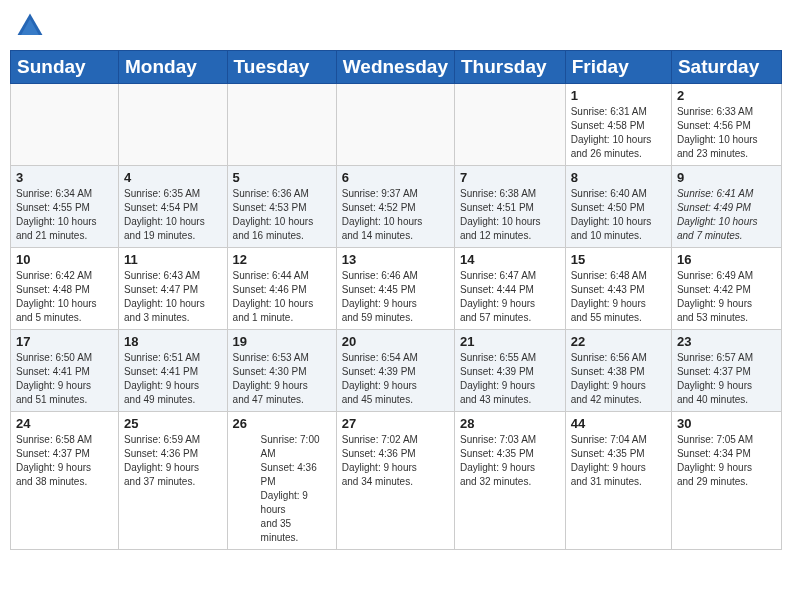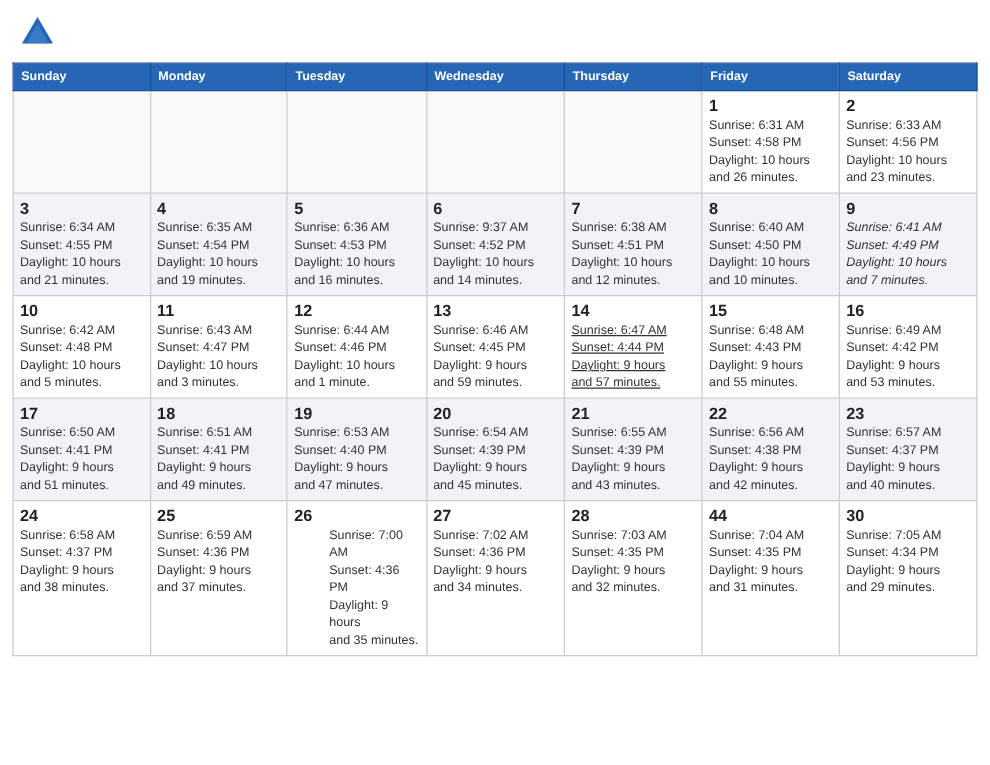--- a/index.html
+++ b/index.html
@@ -55,21 +55,21 @@
     }
     .calendar {
       width: 100%;
       border-collapse: collapse;
     }
     .calendar th {
       background: #2566b5;
       color: #fff;
       text-align: left;
       padding: 5px 6px;
-      font-size: 10px;
+      font-size: 19px;
       font-weight: bold;
       border: 1px solid #1a4f99;
     }
     .calendar td {
       border: 1px solid #ccc;
       vertical-align: top;
       padding: 4px 5px;
       width: 113px;
       min-height: 80px;
       font-size: 10.5px;
@@ -223,21 +223,21 @@
         </td>
         <td>
           <div class="day-number">13</div>
           <div class="day-info" style="white-space: pre-line;">Sunrise: 6:46 AM
 Sunset: 4:45 PM
 Daylight: 9 hours
 and 59 minutes.</div>
         </td>
         <td>
           <div class="day-number">14</div>
-          <div class="day-info" style="white-space: pre-line; text-decoration: underline;">Sunrise: 6:47 AM
+          <div class="day-info" style="white-space: pre-line;">Sunrise: 6:47 AM
 Sunset: 4:44 PM
 Daylight: 9 hours
 and 57 minutes.</div>
         </td>
         <td>
           <div class="day-number">15</div>
           <div class="day-info" style="white-space: pre-line;">Sunrise: 6:48 AM
 Sunset: 4:43 PM
 Daylight: 9 hours
 and 55 minutes.</div>
@@ -261,21 +261,21 @@
         <td>
           <div class="day-number">18</div>
           <div class="day-info" style="white-space: pre-line;">Sunrise: 6:51 AM
 Sunset: 4:41 PM
 Daylight: 9 hours
 and 49 minutes.</div>
         </td>
         <td>
           <div class="day-number">19</div>
           <div class="day-info" style="white-space: pre-line;">Sunrise: 6:53 AM
-Sunset: 4:40 PM
+Sunset: 4:30 PM
 Daylight: 9 hours
 and 47 minutes.</div>
         </td>
         <td>
           <div class="day-number">20</div>
           <div class="day-info" style="white-space: pre-line;">Sunrise: 6:54 AM
 Sunset: 4:39 PM
 Daylight: 9 hours
 and 45 minutes.</div>
         </td>

